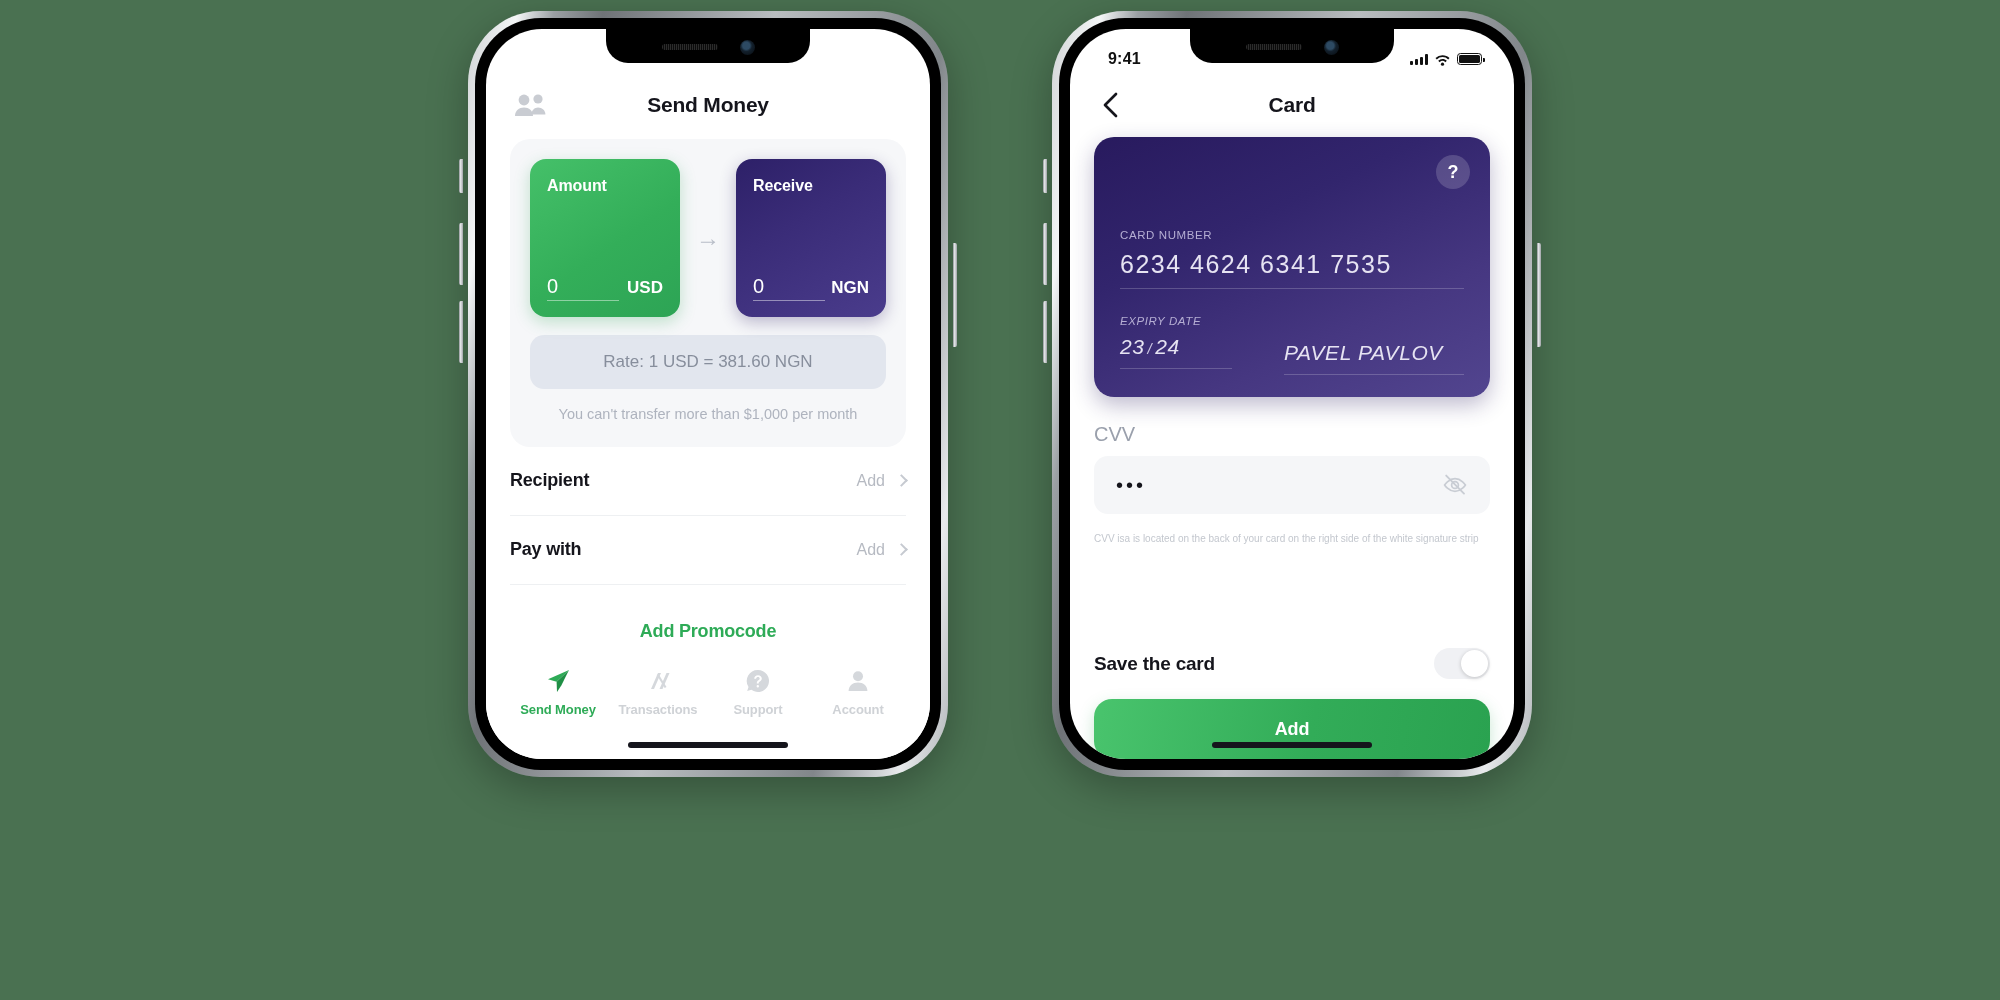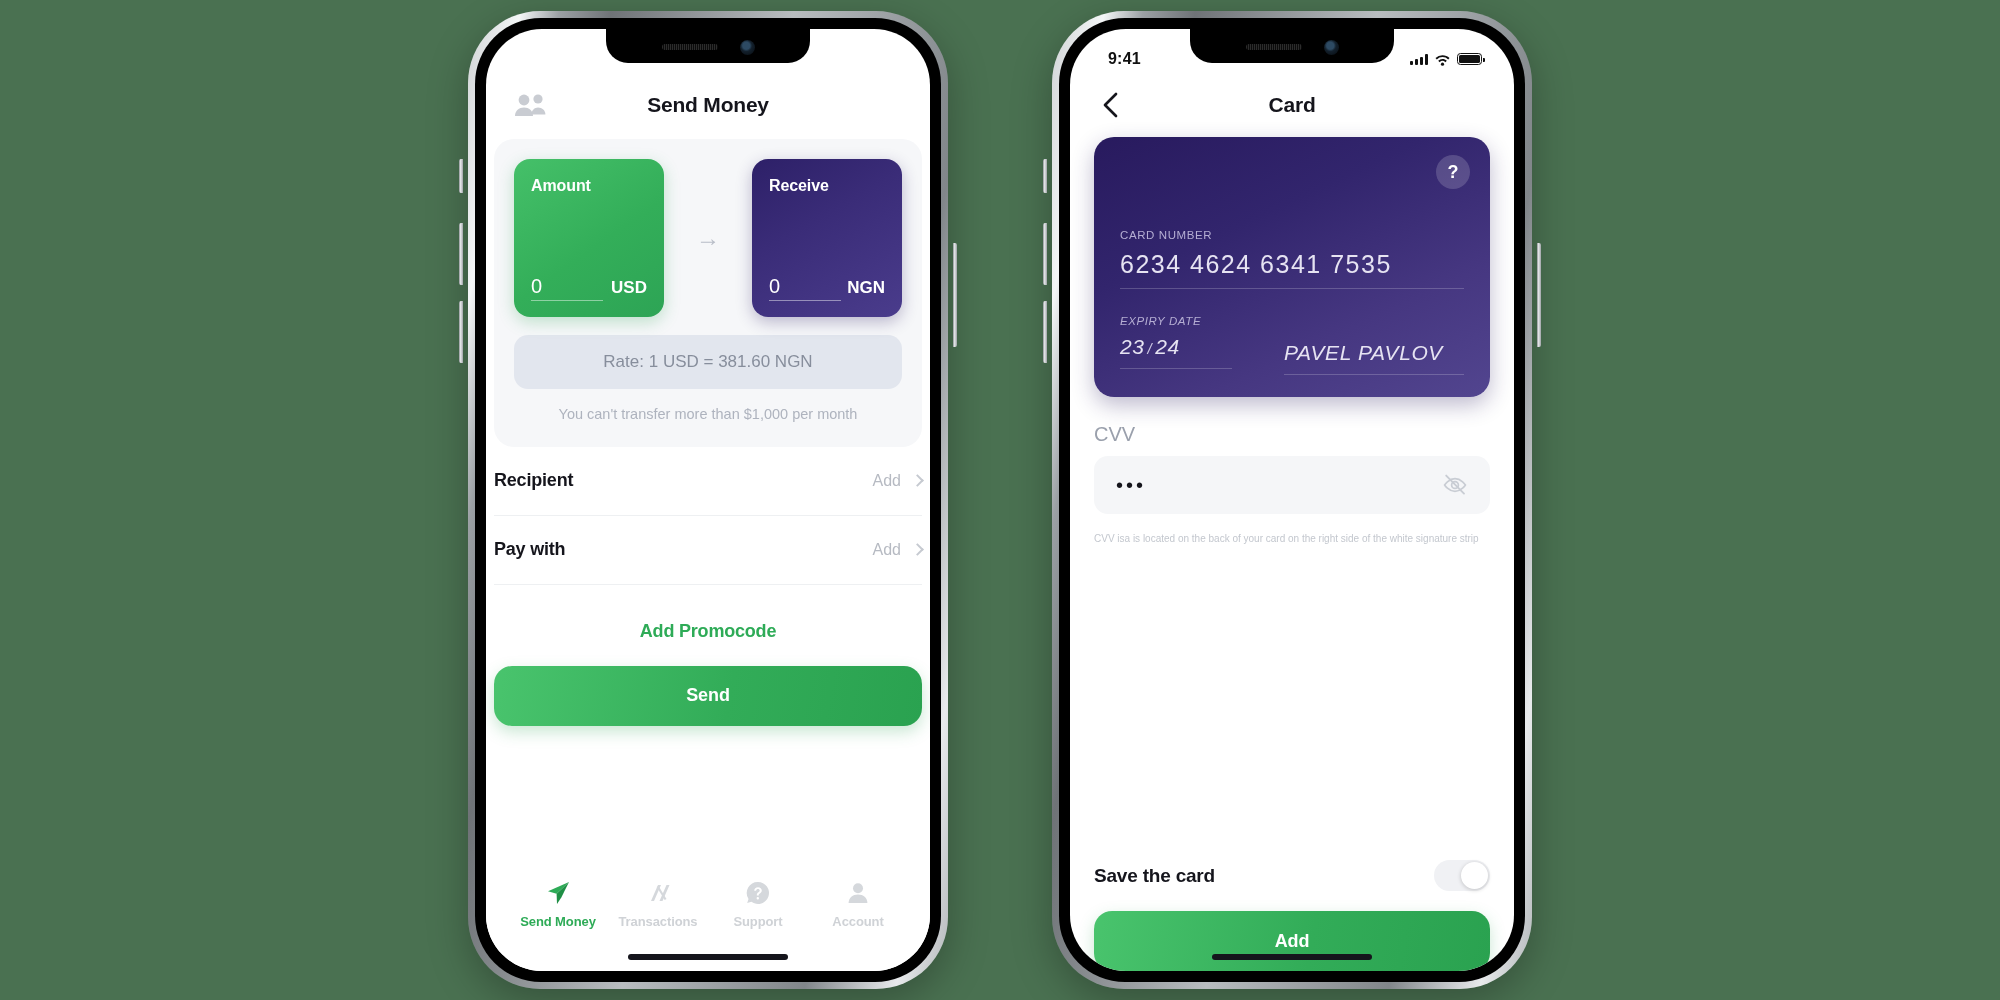--- a/index.html
+++ b/index.html
@@ -10,21 +10,21 @@
   }
   body {
     background: #4a7151;
     position: relative;
   }
 
   
   .phone {
     position: absolute;
     width: 480px;
-    height: 978px;
+    height: 766px;
     top: 11px;
     border-radius: 72px;
     background: linear-gradient(100deg,#cfd2d4 0%,#f4f6f7 8%,#9ba0a4 14%,#6f7377 22%,#b9bdc0 50%,#81868a 78%,#e8eaec 92%,#b2b6b9 100%);
     padding: 7px;
     box-shadow: 0 12px 40px rgba(0,0,0,.28);
   }
   #phone-left  { left: 468px; }
   #phone-right { left: 1052px; }
 
   .phone-inner {
@@ -113,21 +113,21 @@
   }
   .nav-title {
     position: absolute; left: 0; right: 0; text-align: center;
     font-size: 21px; font-weight: 700; color: #15151c; letter-spacing: -.2px;
   }
   .nav-left { position: relative; z-index: 3; display:flex; align-items:center; }
   .icon-people { width: 34px; height: 26px; }
   .back-chevron { width: 26px; height: 30px; cursor: pointer; }
 
   
-  .p1-body { padding: 6px 8px 0; }
+  .p1-body { padding: 6px 24px 0; }
 
   .exchange-card {
     background: #f6f7f9;
     border-radius: 20px;
     padding: 20px 20px 22px;
   }
   .amount-row {
     display: flex; align-items: center; justify-content: space-between;
     gap: 0;
   }

